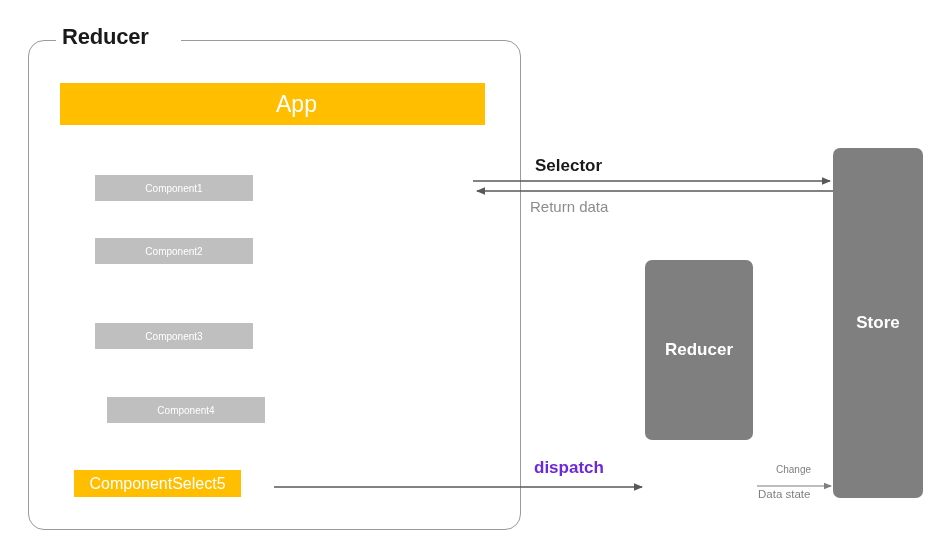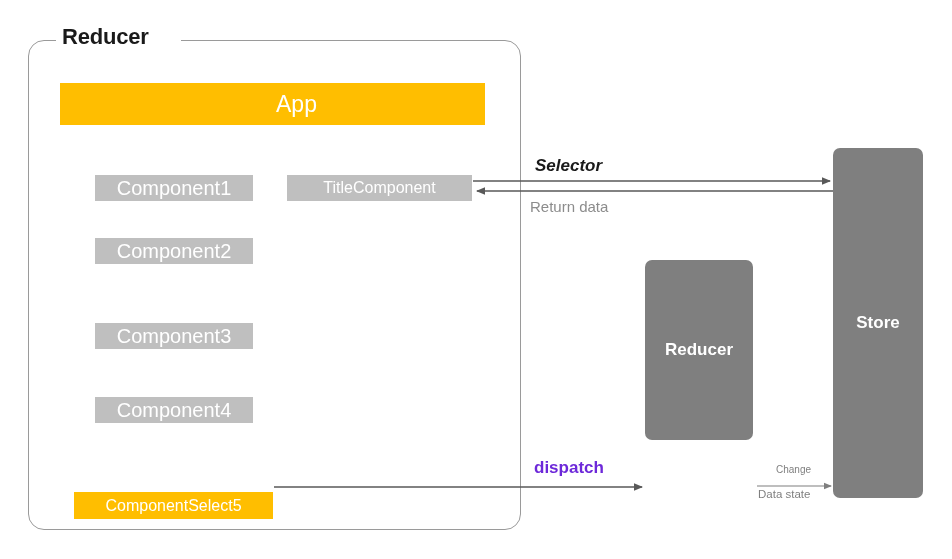--- a/index.html
+++ b/index.html
@@ -68,43 +68,42 @@
     height: 42px;
     background: #ffbe00;
     font-size: 23px;
     font-weight: normal;
     padding-left: 48px;
   }
   .box-component {
     width: 158px;
     height: 26px;
     background: #bfbfbf;
-    font-size: 20px;
+    font-size: 10px;
     left: 95px;
   }
   .c1 { top: 175px; }
   .c2 { top: 238px; }
   .c3 { top: 323px; }
-  .c4 { top: 397px; }
+  .c4 { top: 397px; margin-left: 12px; }
   .box-title {
     left: 287px;
     top: 175px;
     width: 185px;
     height: 26px;
     background: #bfbfbf;
     font-size: 16px;
   }
   .box-select5 {
     left: 74px;
     top: 470px;
-    width: 199px;
+    width: 167px;
     height: 27px;
     background: #ffbe00;
     font-size: 16px;
-    margin-top: 22px;
   }
 
   .box-dark {
     position: absolute;
     box-sizing: border-box;
     background: #7f7f7f;
     border-radius: 7px;
     color: #ffffff;
     display: flex;
     align-items: center;
@@ -139,21 +138,20 @@
   .edge-label {
     position: absolute;
     white-space: nowrap;
   }
   .lbl-selector {
     left: 535px;
     top: 156px;
     font-size: 17px;
     font-weight: bold;
     color: #1a1a1a;
-    font-style: italic;
   }
   .lbl-return {
     left: 530px;
     top: 198px;
     font-size: 15px;
     color: #8c8c8c;
   }
   .lbl-dispatch {
     left: 534px;
     top: 458px;
@@ -183,21 +181,20 @@
   <div class="provider-label-mask"></div>
   <div class="provider-label">Reducer</div>
 
   <div class="box box-app">App</div>
 
   <div class="box box-component c1">Component1</div>
   <div class="box box-component c2">Component2</div>
   <div class="box box-component c3">Component3</div>
   <div class="box box-component c4">Component4</div>
 
-  <div class="box box-title">TitleComponent</div>
 
   <div class="box box-select5">ComponentSelect5</div>
 
   <div class="box-dark box-reducer">Reducer</div>
   <div class="box-dark box-store">Store</div>
 
   <svg id="wires" viewBox="0 0 952 559" xmlns="http://www.w3.org/2000/svg">
     <defs>
       <marker id="ah-dark" markerWidth="9" markerHeight="9" refX="8" refY="4.5" orient="auto" markerUnits="userSpaceOnUse">
         <path d="M0,0.8 L9,4.5 L0,8.2 z" fill="#595959"></path>

